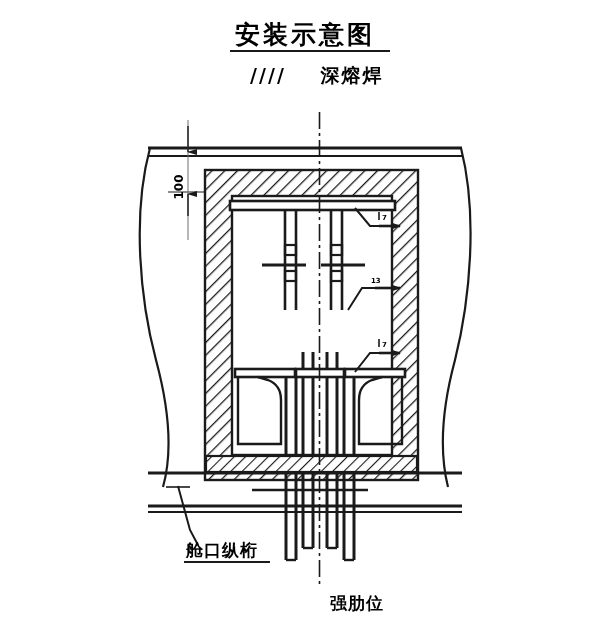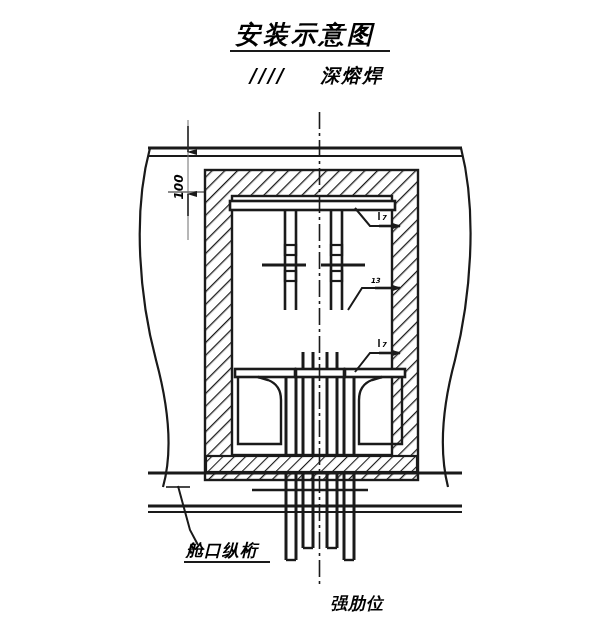--- a/index.html
+++ b/index.html
@@ -1,21 +1,21 @@
 <!DOCTYPE html>
 <html><head>
 <meta charset="utf-8">
 <style>
   html,body{margin:0;padding:0;background:#ffffff;}
   body{
     width:610px;height:643px;position:relative;overflow:hidden;
     font-family:"DejaVu Sans","Liberation Sans",sans-serif;
     color:#1a1a1a;
   }
-  #stage{position:absolute;left:0;top:0;width:610px;height:643px;font-style:italic;}
+  #stage{position:absolute;left:0;top:0;width:610px;height:643px;}
   svg{display:block;}
   .ttl{
     font-size:25px;font-weight:bold;letter-spacing:3px;
     font-family:"DejaVu Sans","Liberation Sans",sans-serif;
   }
   .sub{
     font-size:19px;font-weight:bold;letter-spacing:2px;
     font-family:"DejaVu Sans","Liberation Sans",sans-serif;
   }
   .lbl{

